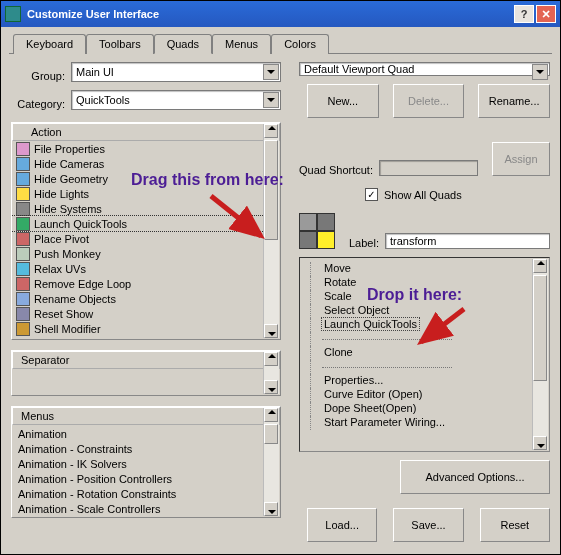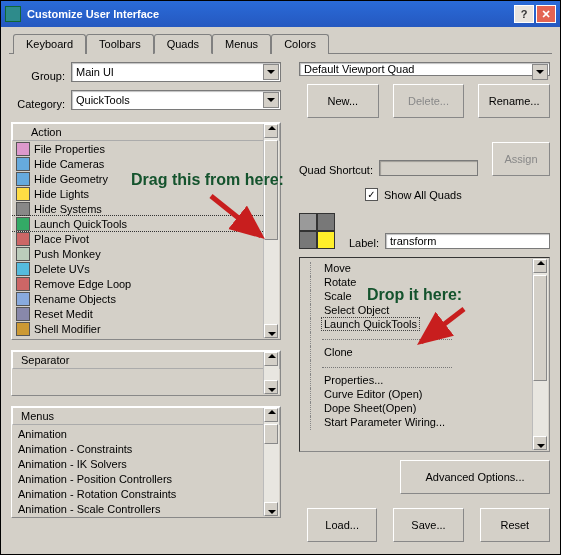--- a/index.html
+++ b/index.html
@@ -43,21 +43,21 @@
   .textbox { background: #fff; border: 1px solid #7a7a7a; box-shadow: inset 1px 1px 1px rgba(0,0,0,.25); height: 16px; padding: 1px 4px; }
   .chk { display: flex; align-items: center; gap: 6px; }
   .chkbox { width: 13px; height: 13px; background: #fff; border: 1px solid #555; display: flex; align-items: center; justify-content: center; font-size: 10px; color:#000;}
   .quadgrid { display: grid; grid-template-columns: 18px 18px; grid-template-rows: 18px 18px; gap: 0; margin-right: 8px; }
   .qc { border: 1px solid #333; }
   .tree { background: #d4d0c8; border: 1px inset #888; padding: 4px 4px; position: relative; height: 195px; overflow: hidden;}
   .tnode { padding: 0 0 2px 18px; position: relative; white-space: nowrap;}
   .tnode::before { content: ""; position: absolute; left: 6px; top: 0; bottom: 0; border-left: 1px dotted #888; }
   .tnode .tlabel { padding: 0 2px; display: inline-block;}
   .tnode.sel .tlabel { outline: 1px dotted #444; }
-  .annot { position: absolute; color: #14532d; font-weight: bold; font-size: 16px; pointer-events: none; }
+  .annot { position: absolute; color: #4c1d95; font-weight: bold; font-size: 16px; pointer-events: none; }
   .arrow { position: absolute; pointer-events: none; }
 </style>
 </head>
 <body>
 
 <div class="window">
 
   <div class="titlebar">
     <div class="icon"></div>
     <div class="ttl">Customize User Interface</div>
@@ -122,33 +122,33 @@
             <div class="li">
               <span class="ico" style="background:#c66;border:1px solid #555"></span>
               <span>Place Pivot</span>
             </div>
             <div class="li">
               <span class="ico" style="background:#bcb;border:1px solid #555"></span>
               <span>Push Monkey</span>
             </div>
             <div class="li">
               <span class="ico" style="background:#5bd;border:1px solid #555"></span>
-              <span>Delete UVs</span>
+              <span>Relax UVs</span>
             </div>
             <div class="li">
               <span class="ico" style="background:#c66;border:1px solid #555"></span>
               <span>Remove Edge Loop</span>
             </div>
             <div class="li">
               <span class="ico" style="background:#8ad;border:1px solid #555"></span>
               <span>Rename Objects</span>
             </div>
             <div class="li">
               <span class="ico" style="background:#88a;border:1px solid #555"></span>
-              <span>Reset Medit</span>
+              <span>Reset Show</span>
             </div>
             <div class="li">
               <span class="ico" style="background:#c93;border:1px solid #555"></span>
               <span>Shell Modifier</span>
             </div>
           </div>
         <div class="scrollbar">
           <div class="sbtn up"></div>
           <div class="thumb" style="top:16px;height:100px"></div>
           <div class="sbtn dn"></div>

